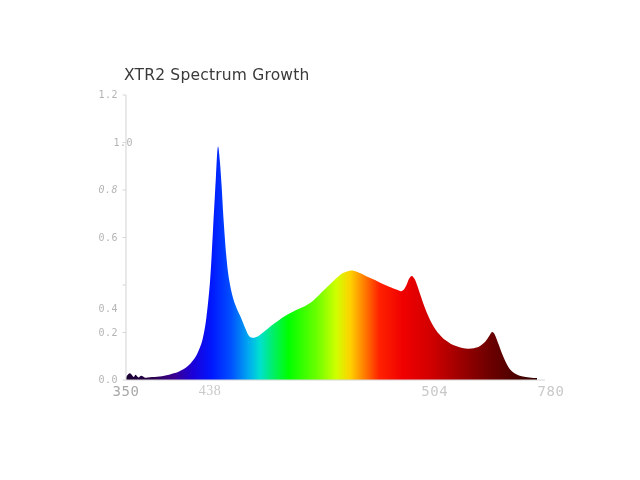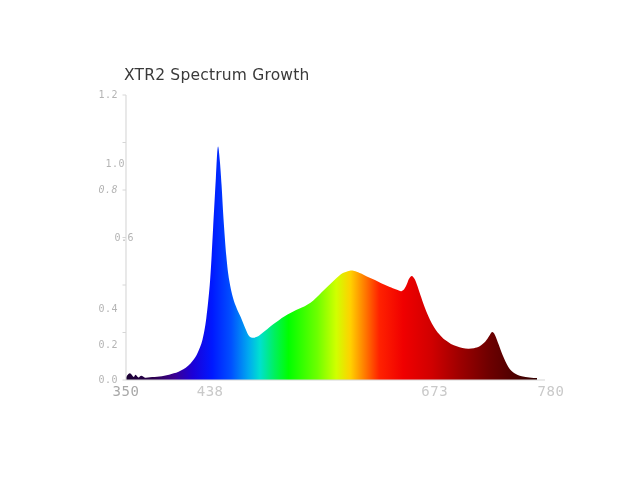--- a/index.html
+++ b/index.html
@@ -100,27 +100,27 @@
           <line x1="122.5" y1="237.5" x2="126" y2="237.5" stroke="#d6d6d6" stroke-width="1"></line>
           <line x1="122.5" y1="189.99999999999997" x2="126" y2="189.99999999999997" stroke="#d6d6d6" stroke-width="1"></line>
           <line x1="122.5" y1="142.5" x2="126" y2="142.5" stroke="#d6d6d6" stroke-width="1"></line>
           <line x1="122.5" y1="95" x2="126" y2="95" stroke="#d6d6d6" stroke-width="1"></line>
         </g>
     </g>
   </svg>
 
   <div id="ytick-labels">
       <div class="ytick-label" style="left: 88px; top: 374px;">0.0</div>
-      <div class="ytick-label" style="left: 88px; top: 326.5px; margin-top: 12px;">0.2</div>
+      <div class="ytick-label" style="left: 88px; top: 326.5px;">0.2</div>
       <div class="ytick-label" style="left: 88px; top: 279px; margin-top: 24px;">0.4</div>
-      <div class="ytick-label" style="left: 104px; top: 231.5px;">0.6</div>
+      <div class="ytick-label" style="left: 88px; top: 231.5px;">0.6</div>
       <div class="ytick-label" style="left: 88px; top: 184px; font-style: italic;">0.8</div>
-      <div class="ytick-label" style="left: 95px; top: 136.5px; margin-top: 21px;">1.0</div>
+      <div class="ytick-label" style="left: 103px; top: 136.5px;">1.0</div>
       <div class="ytick-label" style="left: 88px; top: 89px;">1.2</div>
     </div>
   <div id="xtick-labels">
       <div class="xtick-label" style="left: 106px; top: 383px; color: rgb(168, 168, 168);">350</div>
-      <div class="xtick-label" style="left: 190.112px; top: 383px;">438</div>
-      <div class="xtick-label" style="left: 414.728px; top: 383px;">673</div>
+      <div class="xtick-label" style="left: 190.112px; top: 383px; font-family: Liberation Serif, serif;">438</div>
+      <div class="xtick-label" style="left: 414.728px; top: 383px;">504</div>
       <div class="xtick-label" style="left: 531px; top: 383px;">780</div>
     </div>
 
 </div>
 
 </body></html>

